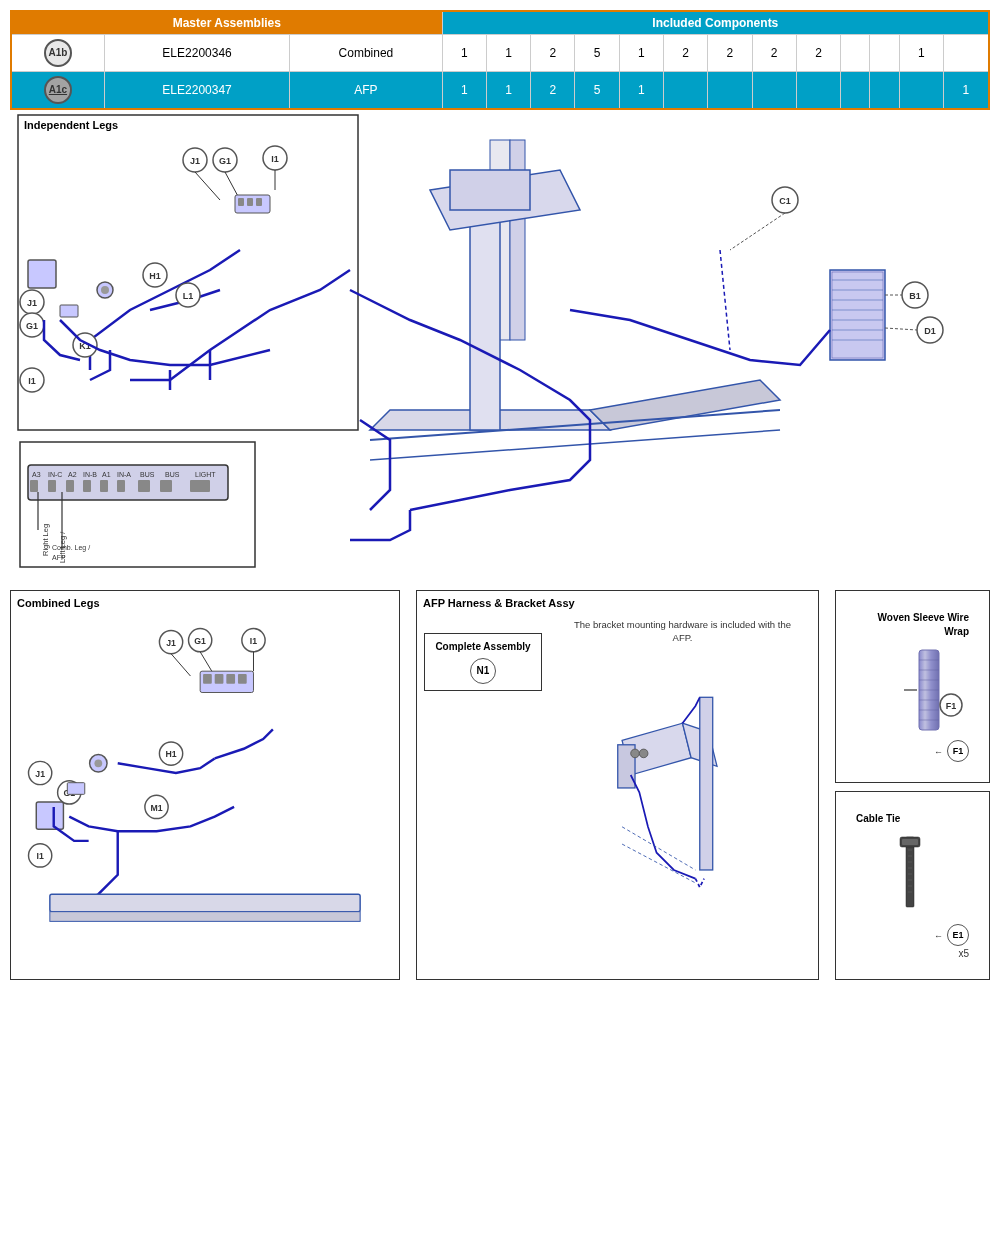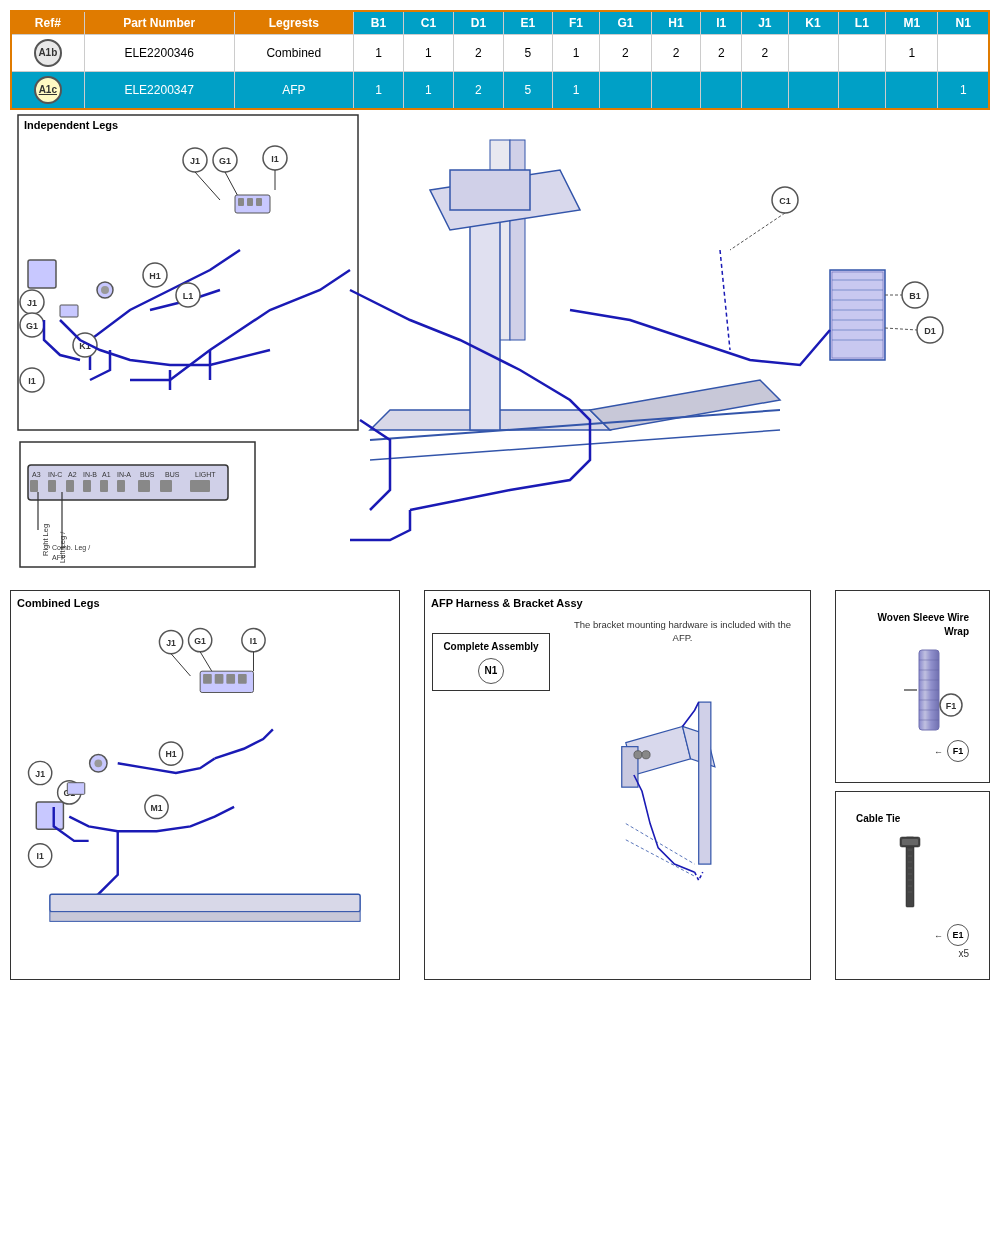--- a/index.html
+++ b/index.html
@@ -71,33 +71,33 @@
       line-height: 24px;
       text-align: center;
       background: #e8e8e8;
       color: #333;
       font-size: 10px;
       font-weight: bold;
     }
 
     .row-a1a .ref-badge { background: #c8eaf0; border-color: #555; }
     .row-a1b .ref-badge { background: #e8e8e8; border-color: #555; }
-    .row-a1c .ref-badge { background: #fef9c3; border-color: #555; text-decoration: underline; }
+    .row-a1c .ref-badge { background: #a3a3a3; border-color: #555; text-decoration: underline; }
 
     .box-title {
       font-size: 11px;
       font-weight: bold;
       color: #000;
       margin-bottom: 4px;
     }
 
     
     .bottom-panels {
       display: flex;
-      gap: 24px;
+      gap: 16px;
       padding: 0 10px 10px 10px;
     }
 
     .combined-legs-panel {
       border: 1.5px solid #333;
       padding: 6px;
       width: 390px;
       min-height: 360px;
       position: relative;
       flex-shrink: 0;
@@ -134,36 +134,22 @@
     }
 
   </style>
 </head>
 <body>
 
 <div class="table-section">
   <table class="parts-table">
     <thead>
       <tr>
-        <th class="subheader-cell">Ref#</th>
-        <th class="subheader-cell">Part Number</th>
-        <th class="subheader-cell">Legrests</th>
-        <th class="subheader-comp">B1</th>
-        <th class="subheader-comp">C1</th>
-        <th class="subheader-comp">D1</th>
-        <th class="subheader-comp">E1</th>
-        <th class="subheader-comp">F1</th>
-        <th class="subheader-comp">G1</th>
-        <th class="subheader-comp">H1</th>
-        <th class="subheader-comp">I1</th>
-        <th class="subheader-comp">J1</th>
-        <th class="subheader-comp">K1</th>
-        <th class="subheader-comp">L1</th>
-        <th class="subheader-comp">M1</th>
-        <th class="subheader-comp">N1</th>
+        <th colspan="3" class="header-master">Master Assemblies</th>
+        <th colspan="13" class="header-included">Included Components</th>
       </tr>
     </thead>
     <tbody>
       <tr class="row-a1b">
         <td><span class="ref-badge">A1b</span></td>
         <td>ELE2200346</td>
         <td>Combined</td>
         <td>1</td>
         <td>1</td>
         <td>2</td>

